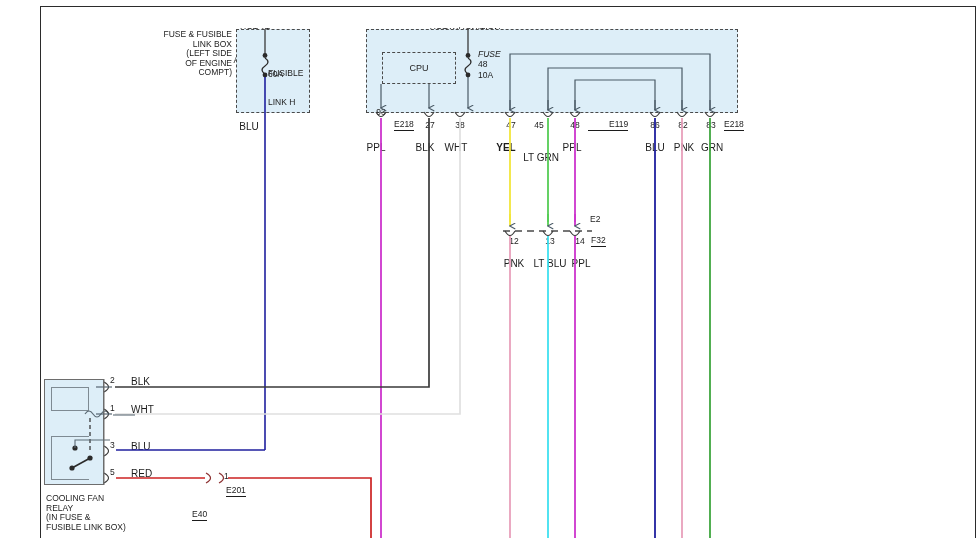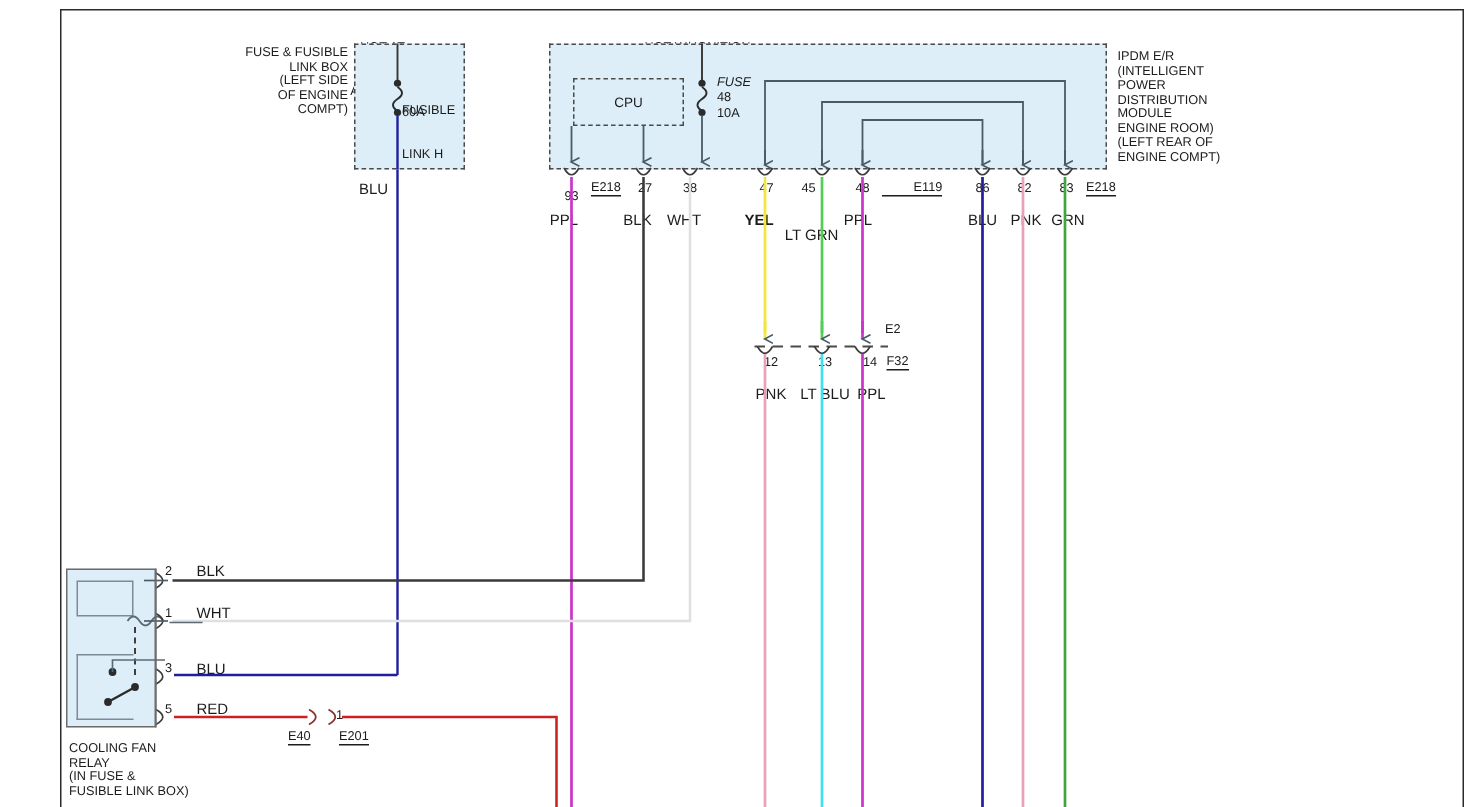--- a/index.html
+++ b/index.html
@@ -56,38 +56,30 @@
   </div>
 
   <div class="lbl r" style="left:150px;top:30px;width:82px;">FUSE &amp; FUSIBLE
 LINK BOX
 (LEFT SIDE
 OF ENGINE
 COMPT)</div>
   <div class="lbl l" style="left:268px;top:70px;width:40px;">60A</div>
 
   <div class="dashbox" style="left:366px;top:29px;width:372px;height:84px;"></div>
-  <div class="lbl l" style="left:745px;top:33px;width:110px;">IPDM E/R
-(INTELLIGENT
-POWER
-DISTRIBUTION
-MODULE
-ENGINE ROOM)
-(LEFT REAR OF
-ENGINE COMPT)</div>
 
   <div class="cpubox" style="left:382px;top:52px;width:74px;height:32px;">
     <span>CPU</span>
   </div>
 
   <div class="lbl l" style="left:478px;top:50px;width:40px;font-style:italic;">FUSE</div>
   <div class="lbl l" style="left:478px;top:60px;width:30px;">48</div>
   <div class="lbl l" style="left:478px;top:71px;width:30px;">10A</div>
 
-  <div class="pinnum" style="left:371px;top:126px;width:20px;">93</div>
+  <div class="pinnum" style="left:371px;top:108px;width:20px;">93</div>
   <div class="connlbl" style="left:394px;top:120px;">E218</div>
 
   <div class="pinnum" style="left:420px;top:121px;width:20px;">27</div>
   <div class="pinnum" style="left:450px;top:121px;width:20px;">38</div>
 
   <div class="pinnum" style="left:501px;top:121px;width:20px;">47</div>
   <div class="pinnum" style="left:529px;top:121px;width:20px;text-align:center;">45</div>
   <div class="pinnum" style="left:565px;top:121px;width:20px;">48</div>
   <div class="connlbl" style="left:588px;top:120px;padding-left:21px;">E119</div>
 
@@ -130,21 +122,21 @@
   <div class="pinnum" style="left:110px;top:376px;width:14px;text-align:left;">2</div>
   <div class="pinnum" style="left:110px;top:404px;width:14px;text-align:left;">1</div>
   <div class="pinnum" style="left:110px;top:441px;width:14px;text-align:left;">3</div>
   <div class="pinnum" style="left:110px;top:468px;width:14px;text-align:left;">5</div>
 
   <div class="wirelbl" style="left:131px;top:377px;width:34px;text-align:left;">BLK</div>
   <div class="wirelbl" style="left:131px;top:405px;width:34px;text-align:left;">WHT</div>
   <div class="wirelbl" style="left:131px;top:442px;width:34px;text-align:left;">BLU</div>
   <div class="wirelbl" style="left:131px;top:469px;width:34px;text-align:left;">RED</div>
 
-  <div class="connlbl" style="left:192px;top:486px;">E40</div>
+  <div class="connlbl" style="left:192px;top:510px;">E40</div>
   <div class="pinnum" style="left:224px;top:472px;width:12px;text-align:left;">1</div>
   <div class="connlbl" style="left:226px;top:486px;">E201</div>
 
   <svg class="overlay" viewBox="0 0 980 538">
     <defs>
       <marker id="ar" markerWidth="7" markerHeight="7" refX="3.2" refY="5.6" orient="auto" markerUnits="userSpaceOnUse">
         <path d="M0.3,0.3 L3.2,5.8 L6.1,0.3" fill="none" stroke="#4a5a66" stroke-width="1.1"></path>
       </marker>
     </defs>
 

